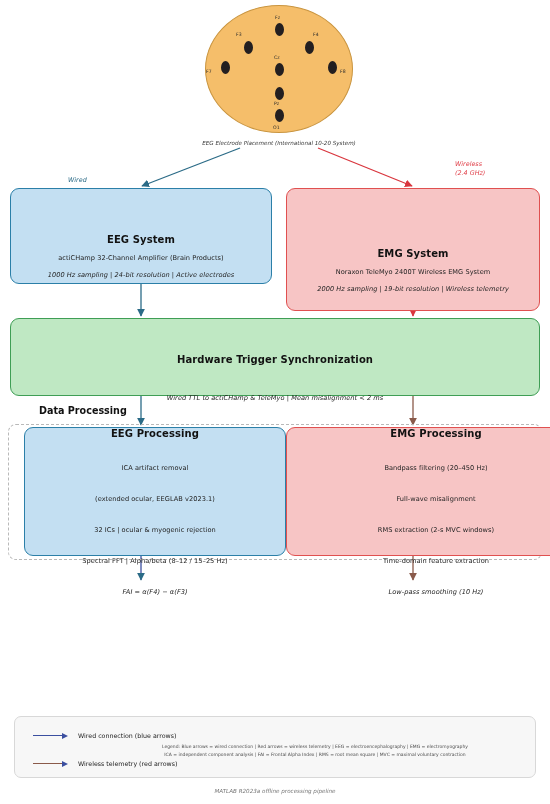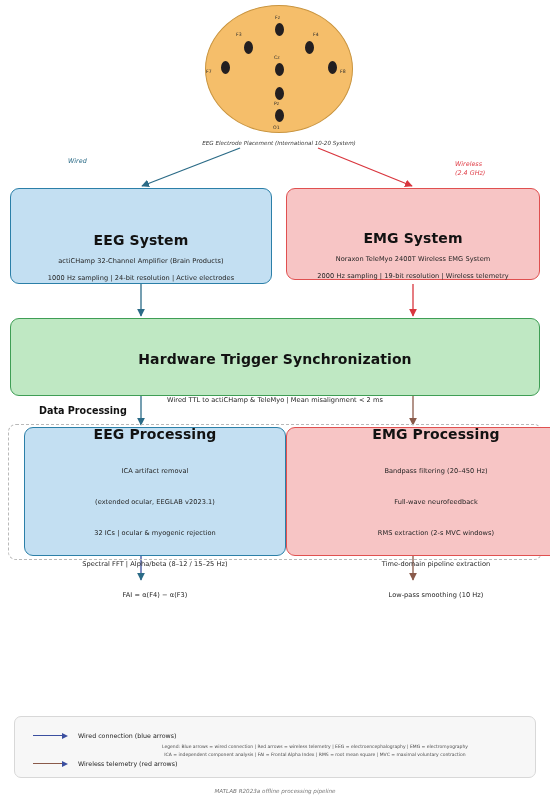--- a/index.html
+++ b/index.html
@@ -60,58 +60,58 @@
     line-height: 1.5;
   }
 
   
   .conn-label {
     font-size: 6.4px;
     font-style: italic;
     line-height: 1.45;
     white-space: pre-line;
   }
-  #wired-label { left: 68px; top: 157px; color: #2b6b87; }
+  #wired-label { left: 68px; top: 176px; color: #2b6b87; }
   #wireless-label { left: 455px; top: 160px; color: #e0404a; }
 
   
   .node {
     position: absolute;
     box-sizing: border-box;
     border-radius: 9px;
     display: flex;
     flex-direction: column;
     align-items: center;
     justify-content: center;
   }
   .node .title {
-    font-size: 14px;
+    font-size: 10px;
     font-weight: bold;
     color: #121212;
     margin-bottom: 9px;
     letter-spacing: .1px;
     margin-top: 41px;
   }
   .node .line {
     font-size: 6.6px;
     color: #232323;
     margin-bottom: 9px;
     letter-spacing: .05px;
   }
-  .node .line:last-child { margin-bottom: 0; }
+  .node .line:last-child { margin-bottom: 0; font-style: italic; }
 
   .eeg-box {
     left: 10px; top: 188px;
     width: 262px; height: 96px;
     background: #C3DFF2;
     border: 1.1px solid #2b7fa8;
   }
   .emg-box {
     left: 286px; top: 188px;
-    width: 254px; height: 92px;
+    width: 254px; height: 123px;
     background: #F7C5C5;
     border: 1.1px solid #e05050;
   }
   .sync-box {
     left: 10px; top: 318px;
     width: 530px; height: 78px;
     background: #BFE8C3;
     border: 1.1px solid #3f9e55;
     gap: 20px;
   }
@@ -307,23 +307,23 @@
     <div class="line">ICA artifact removal</div>
     <div class="line">(extended ocular, EEGLAB v2023.1)</div>
     <div class="line">32 ICs | ocular &amp; myogenic rejection</div>
     <div class="line">Spectral FFT | Alpha/beta (8–12 / 15–25 Hz)</div>
     <div class="line">FAI = α(F4) − α(F3)</div>
   </div>
 
   <div class="node emgproc-box proc-row">
     <div class="title">EMG Processing</div>
     <div class="line">Bandpass filtering (20–450 Hz)</div>
-    <div class="line">Full-wave neurofeedback</div>
+    <div class="line">Full-wave misalignment</div>
     <div class="line">RMS extraction (2-s MVC windows)</div>
-    <div class="line">Time-domain pipeline extraction</div>
+    <div class="line">Time-domain feature extraction</div>
     <div class="line">Low-pass smoothing (10 Hz)</div>
   </div>
 
 
   <div class="abs" id="legend-box">
     <div class="legend-row" id="legend-row-wired">
       <span class="legend-swatch">
         <span class="bar" style="background:#3b4fa0;"></span>
         <span class="head" style="border-left-color:#3b4fa0;"></span>
       </span>

